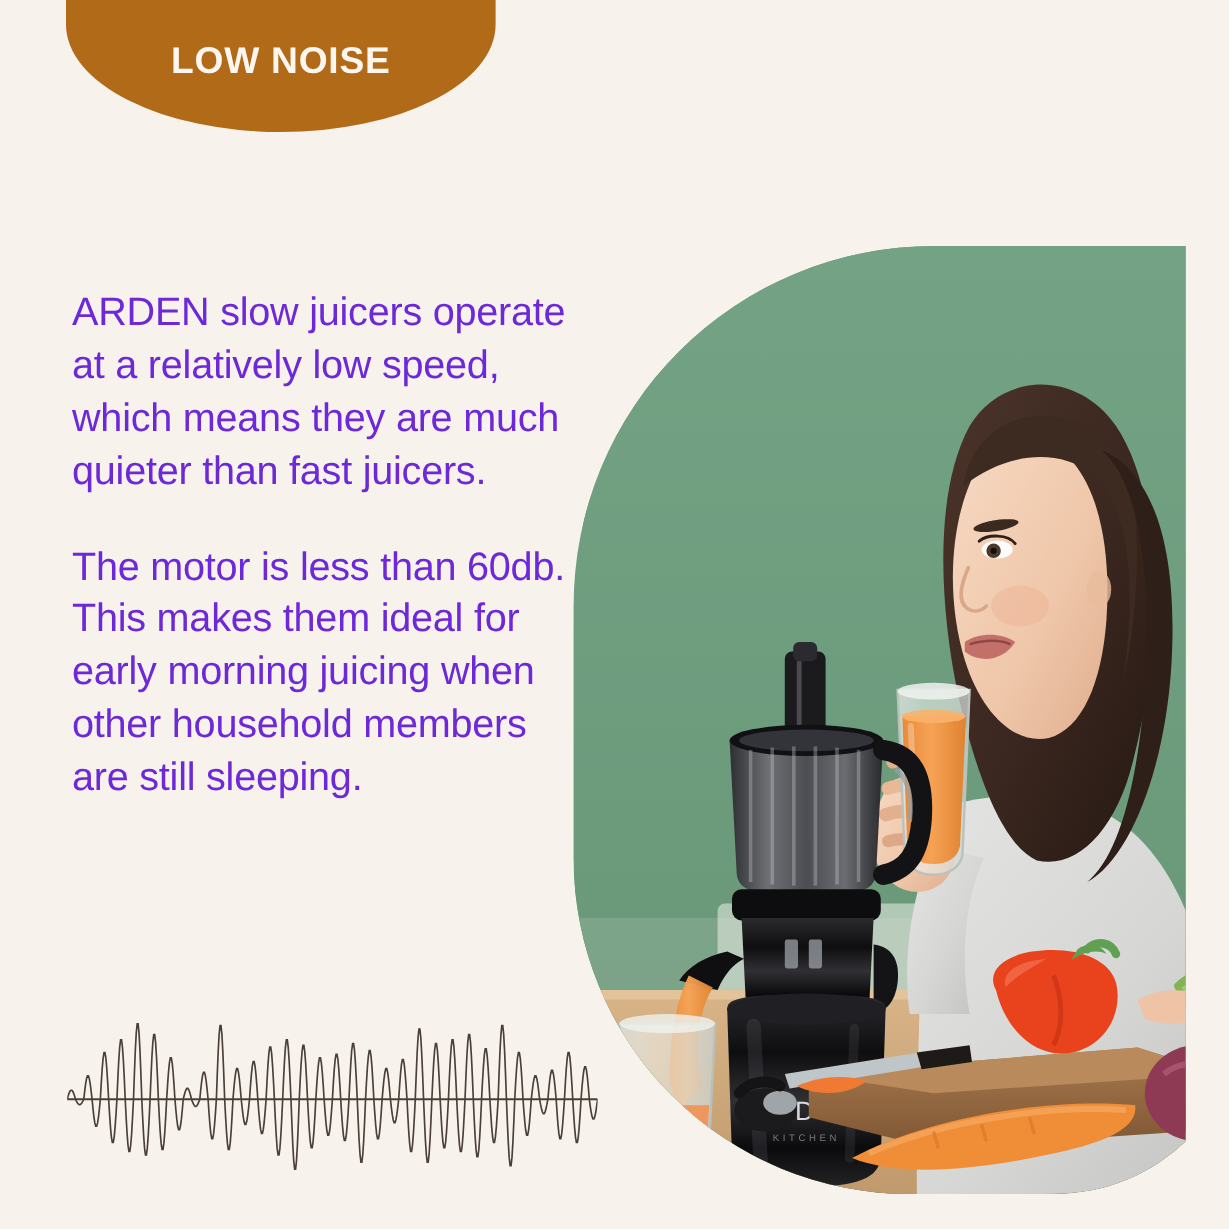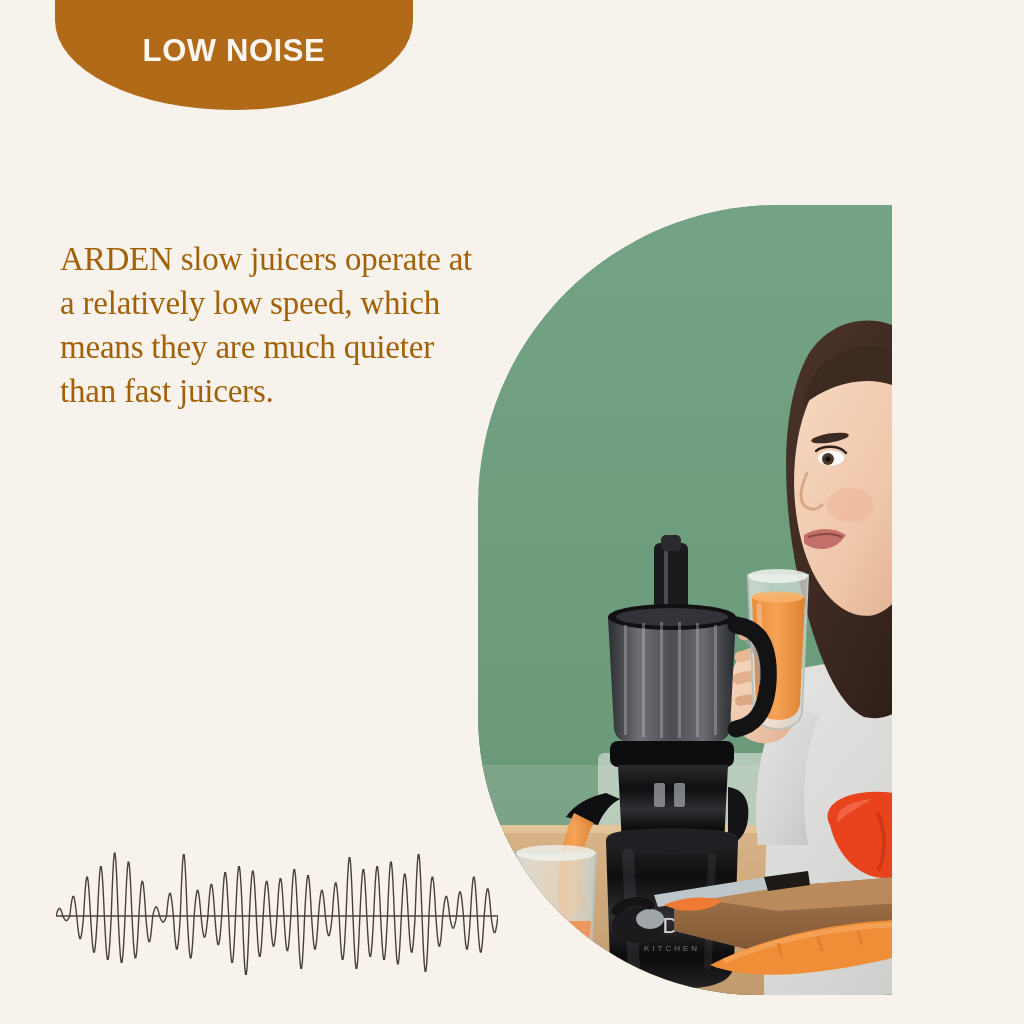--- a/index.html
+++ b/index.html
@@ -9,21 +9,21 @@
   body {
     width: 1024px;
     height: 1024px;
     background: #F8F2EC;
     font-family: "Liberation Sans", sans-serif;
     overflow: hidden;
   }
 
   .canvas {
     position: relative;
-    width: 892px;
+    width: 988px;
     height: 1024px;
     background: #F8F2EC;
     overflow: hidden;
   }
 
   
   .badge {
     position: absolute;
     left: 55px;
     top: -30px;
@@ -57,25 +57,24 @@
     line-height: 1.1;
     white-space: nowrap;
   }
 
   
   .body-copy {
     position: absolute;
     left: 60px;
     top: 238px;
     width: 420px;
-    color: #a16207;
+    color: #6d28d9;
     font-size: 33px;
     line-height: 1.33;
     letter-spacing: -0.2px;
-    font-family: Liberation Serif, serif;
   }
   .body-para { margin: 0 0 36px 0; }
   .body-para:last-child { margin-bottom: 0; }
 
   
   .photo-blob {
     position: absolute;
     left: 478px;
     top: 205px;
     width: 560px;
@@ -107,20 +106,21 @@
 
 <div class="canvas">
 
   <div class="badge">
     <span class="badge-label">LOW NOISE</span>
   </div>
 
 
   <div class="body-copy">
     <p class="body-para">ARDEN slow juicers operate at a relatively low speed, which means they are much quieter than fast juicers.</p>
+    <p class="body-para">The motor is less than 60db. This makes them ideal for early morning juicing when other household members are still sleeping.</p>
   </div>
 
   <div class="photo-blob mask2">
     <svg class="photo-svg" viewBox="0 0 560 790" preserveAspectRatio="xMidYMid slice">
       <defs>
         <clipPath id="blobclip">
           <path d="M300,0 H560 V630 Q560,790 390,790 H0 V330 Q0,0 300,0 Z"></path>
         </clipPath>
         <linearGradient id="wallGrad" x1="0" y1="0" x2="0" y2="1">
           <stop offset="0%" stop-color="#74A284"></stop>

